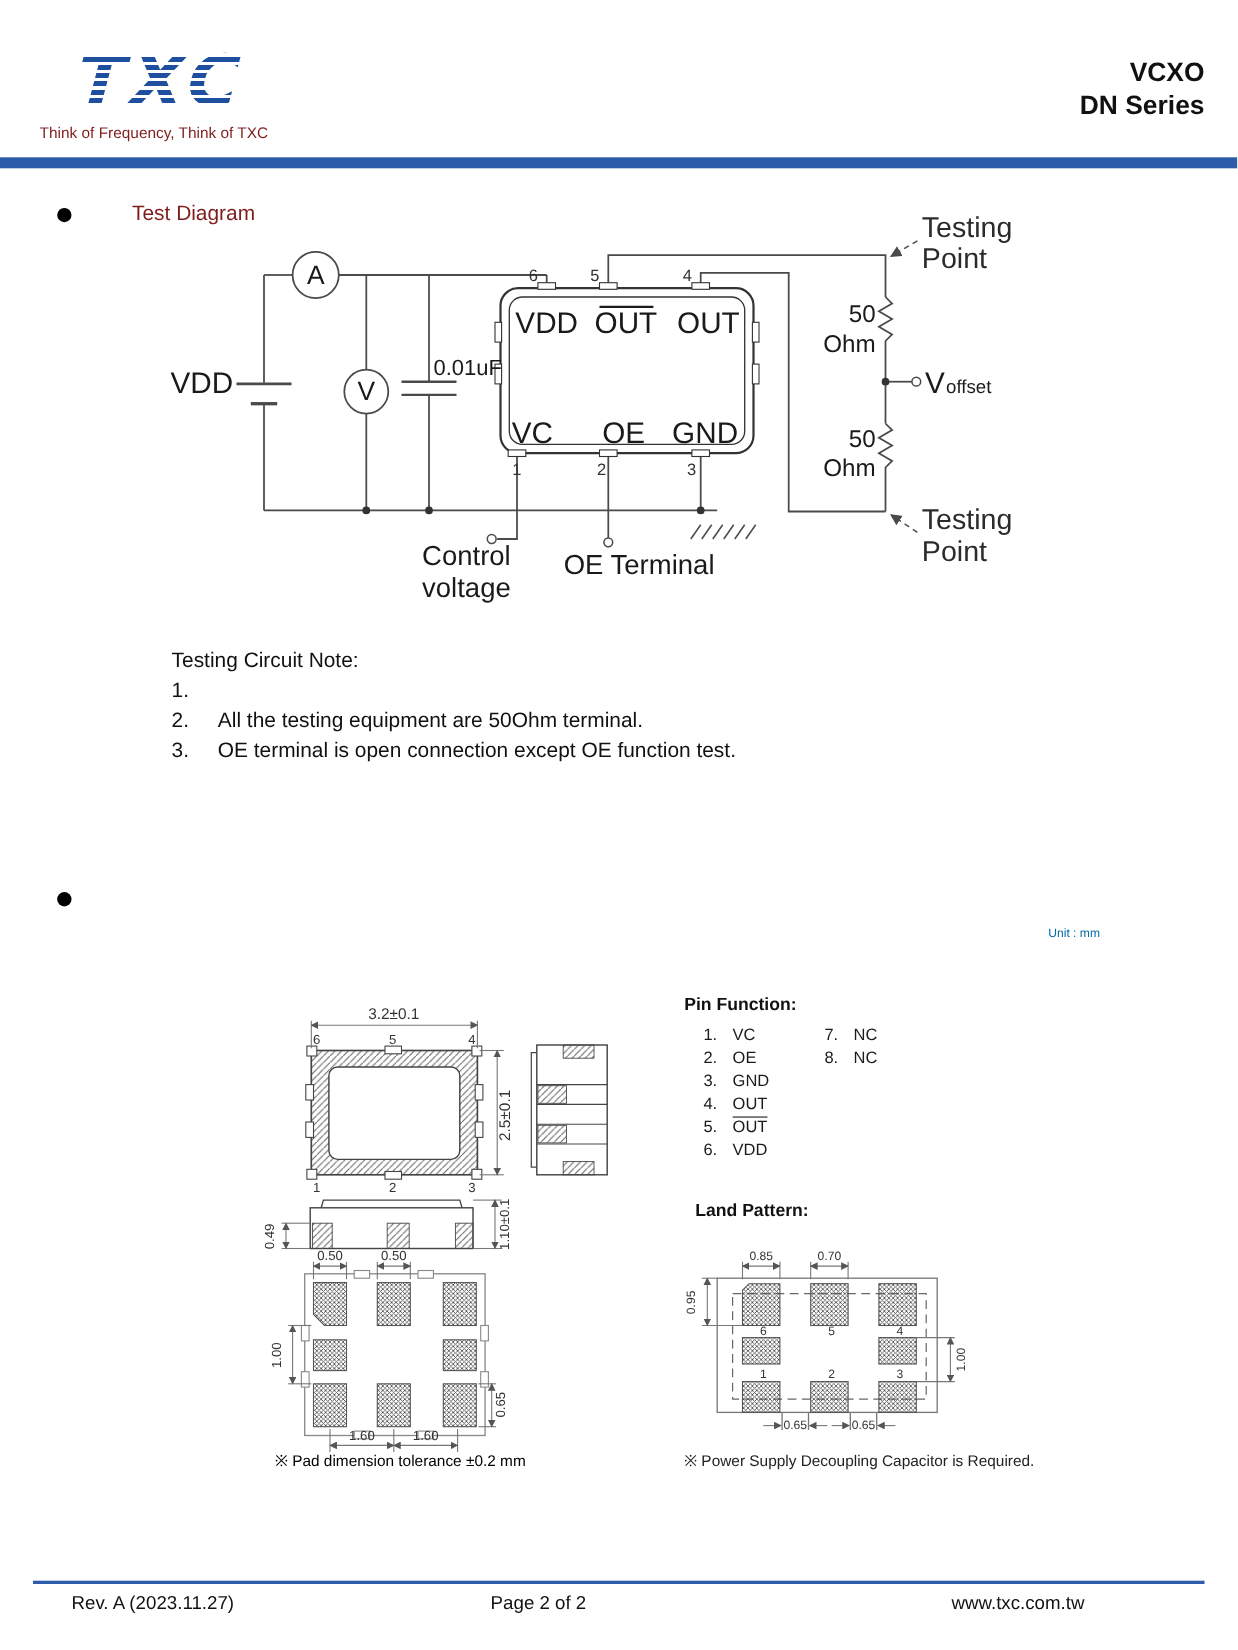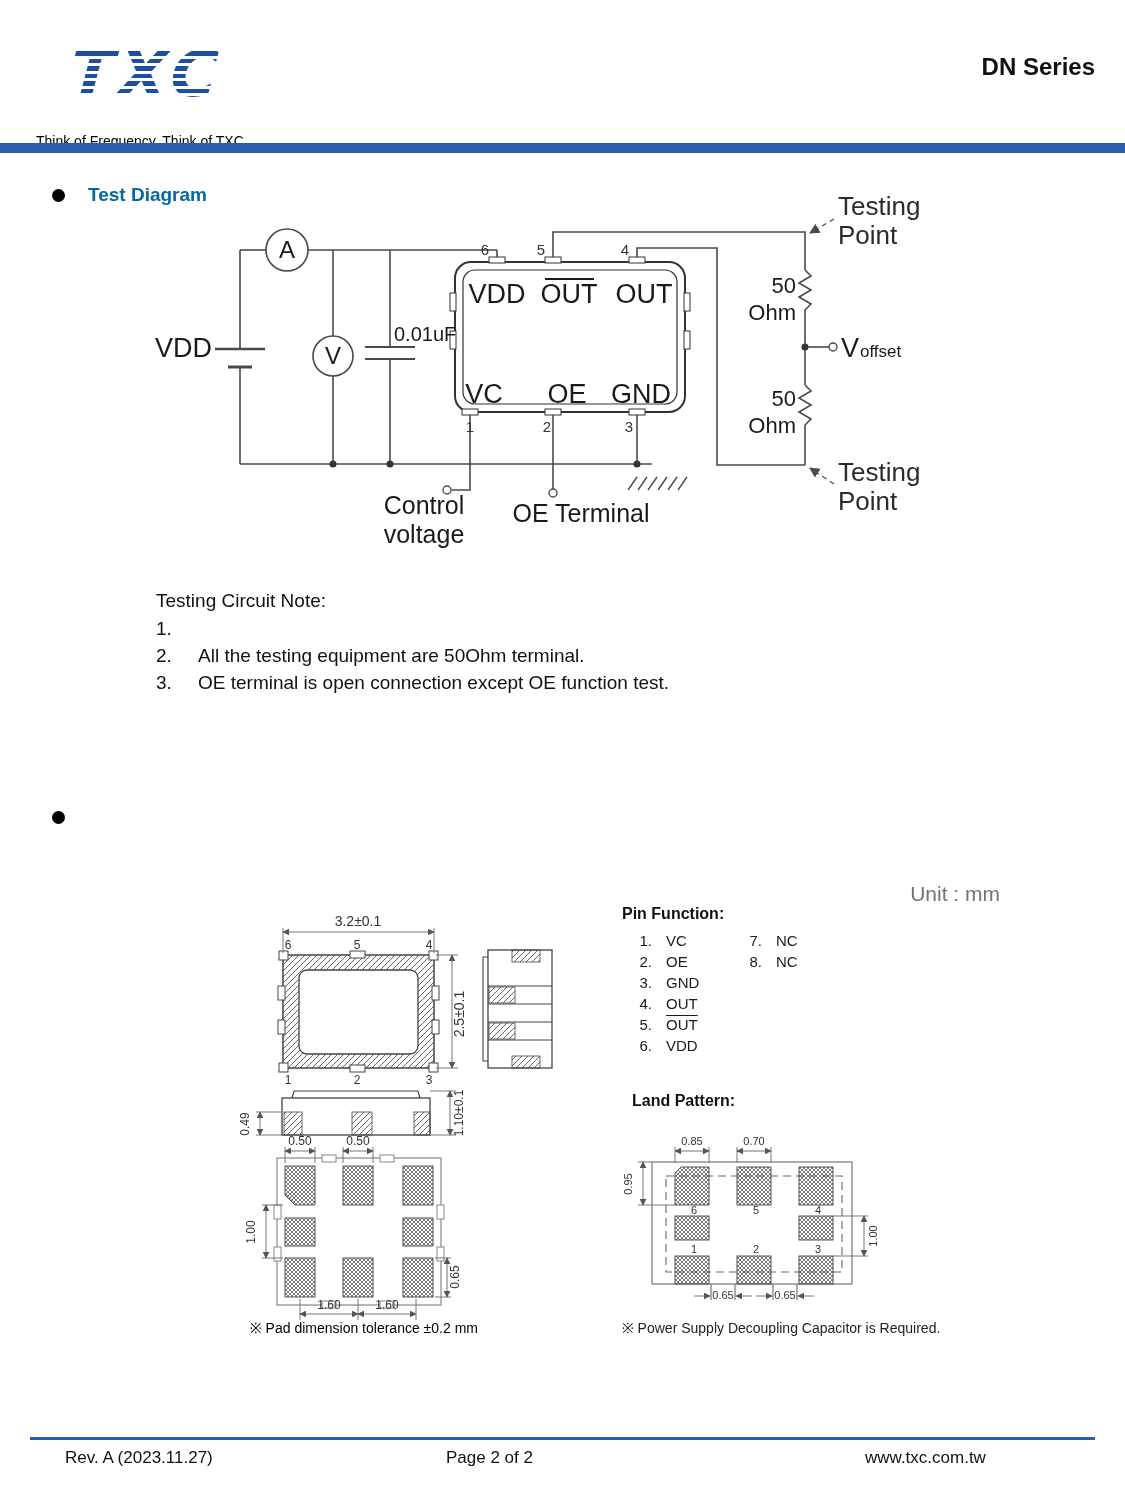--- a/index.html
+++ b/index.html
@@ -4,27 +4,27 @@
 <style>
   html,body{margin:0;padding:0;background:#fff;}
   .page{position:relative;width:1125px;height:1500px;background:#fff;overflow:hidden;
         font-family:"Liberation Sans", sans-serif;color:#1a1a1a;}
   .abs{position:absolute;}
   
   .txc-text{font-family:"DejaVu Sans", sans-serif;font-weight:900;font-style:italic;
             font-size:64px;line-height:64px;color:#1d4f9e;letter-spacing:5px;transform:skewX(-4deg);}
   .logo-stripes{background:repeating-linear-gradient(180deg, transparent 0 4.5px, #ffffff 4.5px 7.5px);
                 pointer-events:none;}
-  .tagline{font-size:14px;color:#000000;margin-top:21px;}
+  .tagline{font-size:14px;color:#7f1d1d;}
   .prod-title{font-size:24px;font-weight:bold;color:#111;text-align:right;line-height:30px;}
   .blue-bar{background:#2d5caa;}
   
   .bullet{width:13px;height:13px;border-radius:50%;background:#000;}
-  .h1{font-size:19px;font-weight:bold;color:#0369a1;}
-  .unit{font-size:21px;color:#737373;margin-top:39px;}
+  .h1{font-size:19px;font-weight:normal;color:#7f1d1d;margin-left:32px;}
+  .unit{font-size:11px;color:#0369a1;}
   
   .note-title{font-size:19px;color:#111;}
   .note-row{font-size:19px;color:#111;display:flex;}
   .note-num{width:42px;flex:0 0 42px;}
   
   .pf-title{font-size:16px;font-weight:bold;color:#111;}
   .pf-row{font-size:15px;color:#1b1b1b;height:21px;display:flex;align-items:baseline;}
   .pf-num{width:20px;text-align:right;margin-right:14px;}
   .ovl{text-decoration:overline;}
   
@@ -37,20 +37,21 @@
 
 <div class="page">
 
   <div class="abs" style="left:70px;top:42px;">
     <div class="txc-text">TXC</div>
   </div>
   <div class="abs logo-stripes" style="left:58px;top:44px;width:205px;height:62px;"></div>
   <div class="abs tagline" style="left:36px;top:112px;">Think of Frequency, Think of TXC</div>
 
   <div class="abs prod-title" style="left:795px;top:52px;width:300px;">
+    <div>VCXO</div>
     <div>DN Series</div>
   </div>
   <div class="abs blue-bar" style="left:0;top:143px;width:1125px;height:10px;"></div>
 
   <div class="abs bullet" style="left:52px;top:189px;"></div>
   <div class="abs h1" style="left:88px;top:184px;">Test Diagram</div>
 
   <svg class="abs" style="left:0;top:0;width:1125px;height:560px;" viewBox="0 0 1125 560">
     <defs>
       <marker id="mA" viewBox="0 0 10 10" refX="9" refY="5" markerWidth="8" markerHeight="8" orient="auto-start-reverse">

